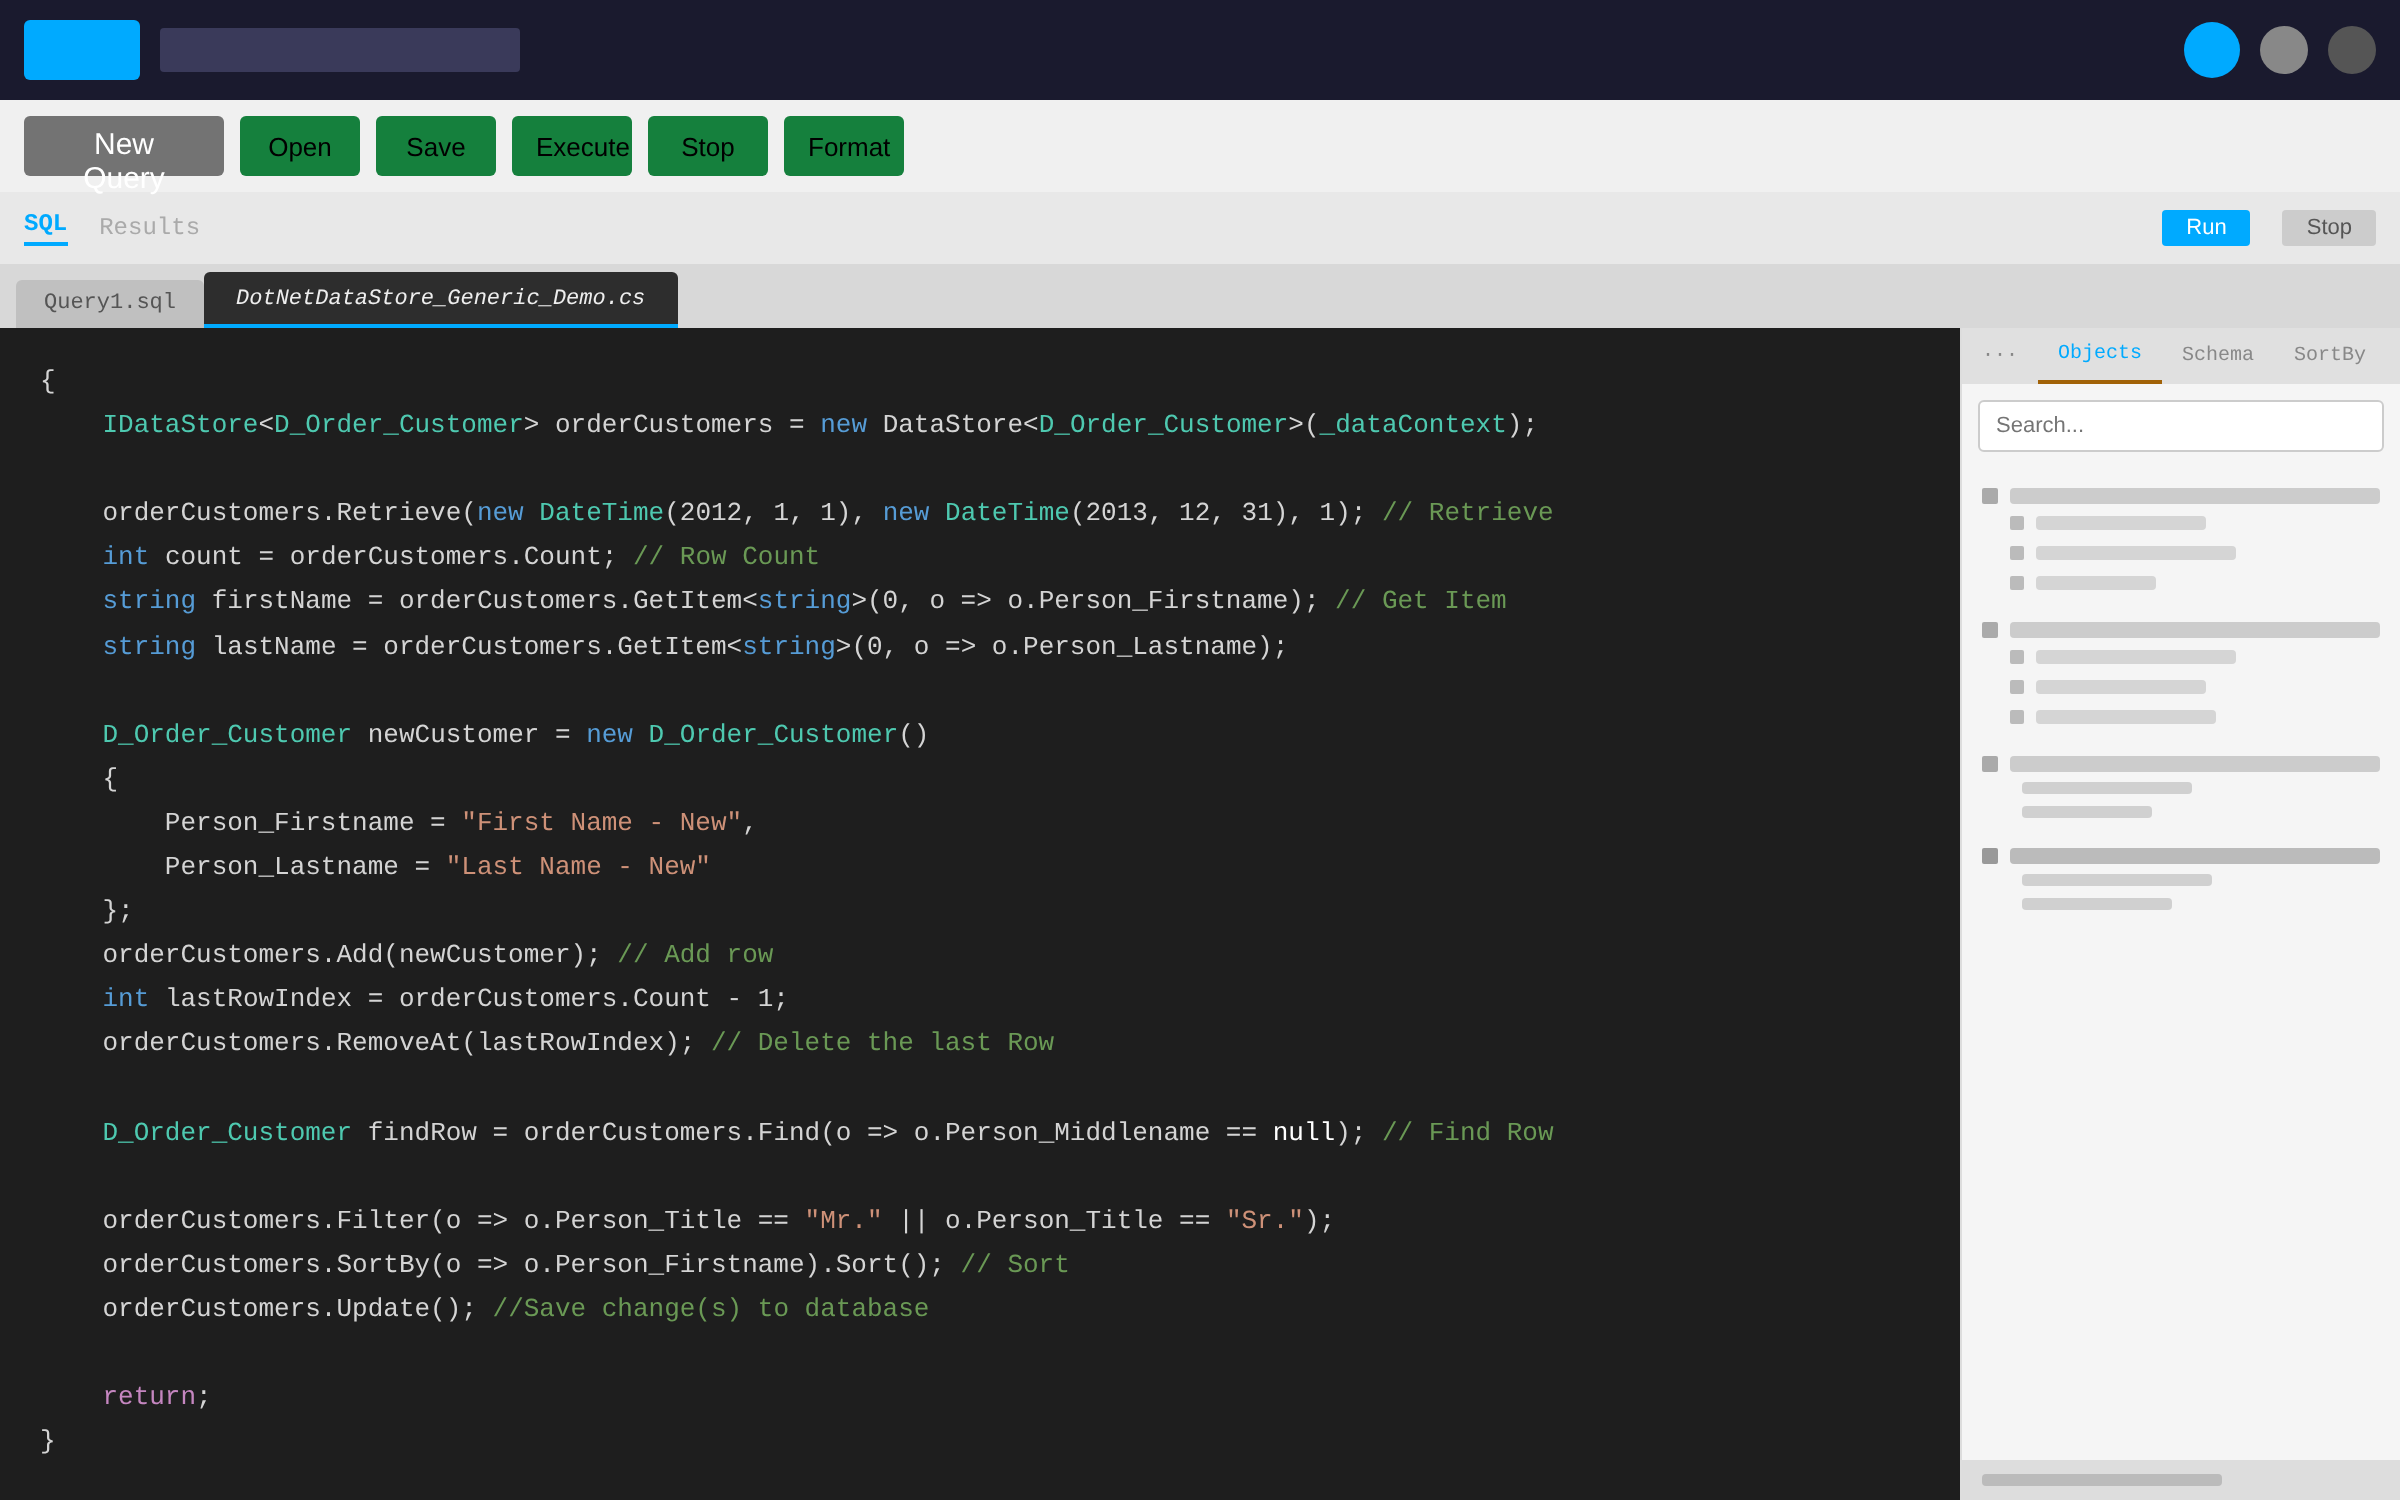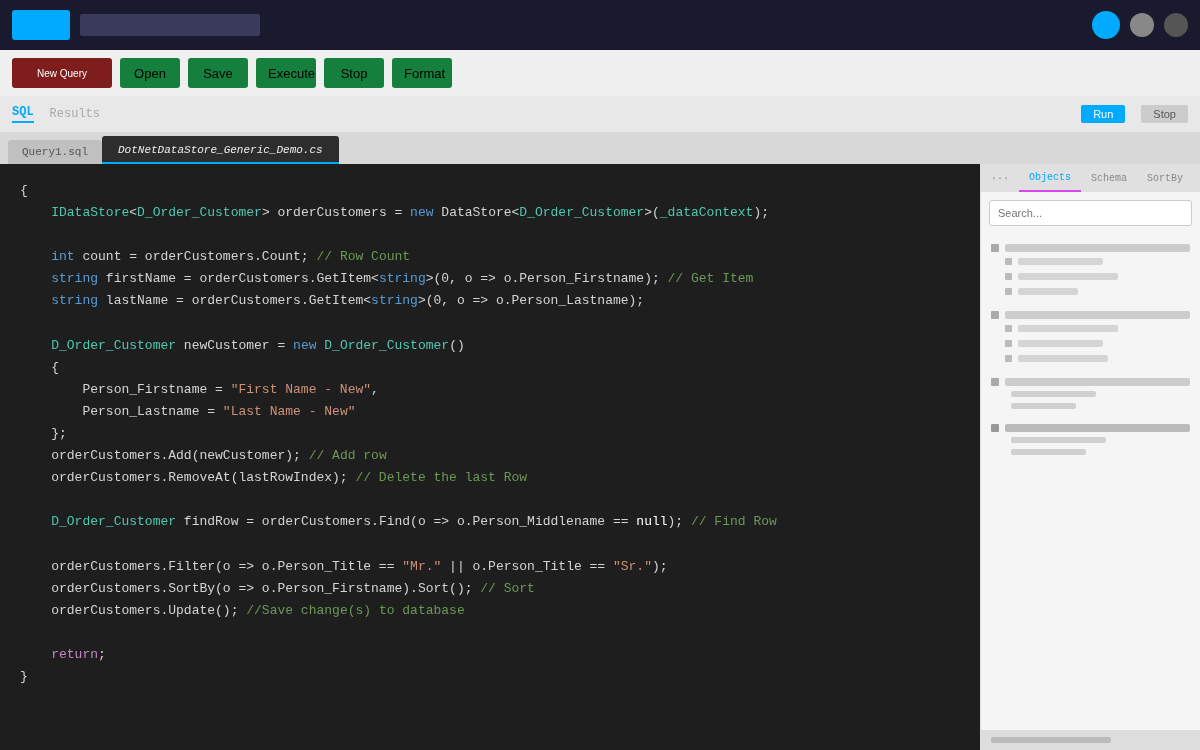--- a/index.html
+++ b/index.html
@@ -34,26 +34,26 @@
     
     .toolbar {
       background: #f0f0f0;
       height: 46px;
       display: flex;
       align-items: center;
       padding: 0 12px;
       gap: 8px;
     }
     .toolbar-btn-orange {
-      background: #7f1d1d;
+      background: #737373;
       color: white;
       border: none;
       padding: 6px 18px;
       border-radius: 3px;
-      font-size: 10px;
+      font-size: 15px;
       cursor: pointer;
       width: 100px;
       height: 30px;
     }
     .toolbar-btn-gray {
       background: #15803d;
       border: none;
       padding: 6px 12px;
       border-radius: 3px;
       font-size: 13px;
@@ -192,21 +192,21 @@
       display: flex;
       align-items: center;
       cursor: pointer;
     }
     .rs-tab-active {
       padding: 0 10px;
       font-size: 10px;
       color: #00aaff;
       display: flex;
       align-items: center;
-      border-bottom: 2px solid #d946ef;
+      border-bottom: 2px solid #a16207;
       cursor: pointer;
     }
     .right-sidebar-search {
       padding: 8px;
     }
     .rs-search-box {
       background: white;
       border: 1px solid #ccc;
       border-radius: 3px;
       width: 100%;
@@ -347,20 +347,23 @@
 
 <div class="main-layout">
 
   <div class="code-panel">
     <div><span class="plain">{</span></div>
     <div>
       &nbsp;&nbsp;&nbsp;&nbsp;<span class="kw-type">IDataStore</span><span class="plain">&lt;</span><span class="kw-type">D_Order_Customer</span><span class="plain">&gt; orderCustomers = </span><span class="kw-new">new</span> <span class="plain">DataStore&lt;</span><span class="kw-type">D_Order_Customer</span><span class="plain">&gt;(</span><span class="kw-type">_dataContext</span><span class="plain">);</span>
     </div>
     <div>&nbsp;</div>
     <div>
+      &nbsp;&nbsp;&nbsp;&nbsp;<span class="plain">orderCustomers.Retrieve(</span><span class="kw-new">new</span> <span class="kw-type">DateTime</span><span class="plain">(2012, 1, 1), </span><span class="kw-new">new</span> <span class="kw-type">DateTime</span><span class="plain">(2013, 12, 31), 1); </span><span class="kw-comment">// Retrieve</span>
+    </div>
+    <div>
       &nbsp;&nbsp;&nbsp;&nbsp;<span class="kw-int">int</span> <span class="plain">count = orderCustomers.Count; </span><span class="kw-comment">// Row Count</span>
     </div>
     <div>
       &nbsp;&nbsp;&nbsp;&nbsp;<span class="kw-int">string</span> <span class="plain">firstName = orderCustomers.GetItem&lt;</span><span class="kw-int">string</span><span class="plain">&gt;(0, o =&gt; o.Person_Firstname); </span><span class="kw-comment">// Get Item</span>
     </div>
     <div>
       &nbsp;&nbsp;&nbsp;&nbsp;<span class="kw-int">string</span> <span class="plain">lastName = orderCustomers.GetItem&lt;</span><span class="kw-int">string</span><span class="plain">&gt;(0, o =&gt; o.Person_Lastname);</span>
     </div>
     <div>&nbsp;</div>
     <div>
@@ -373,20 +376,23 @@
       &nbsp;&nbsp;&nbsp;&nbsp;&nbsp;&nbsp;&nbsp;&nbsp;<span class="plain">Person_Firstname = </span><span class="kw-string">"First Name - New"</span><span class="plain">,</span>
     </div>
     <div>
       &nbsp;&nbsp;&nbsp;&nbsp;&nbsp;&nbsp;&nbsp;&nbsp;<span class="plain">Person_Lastname = </span><span class="kw-string">"Last Name - New"</span>
     </div>
     <div>
       &nbsp;&nbsp;&nbsp;&nbsp;<span class="plain">};</span>
     </div>
     <div>
       &nbsp;&nbsp;&nbsp;&nbsp;<span class="plain">orderCustomers.Add(newCustomer); </span><span class="kw-comment">// Add row</span>
+    </div>
+    <div>
+      &nbsp;&nbsp;&nbsp;&nbsp;<span class="kw-int">int</span> <span class="plain">lastRowIndex = orderCustomers.Count - 1;</span>
     </div>
     <div>
       &nbsp;&nbsp;&nbsp;&nbsp;<span class="plain">orderCustomers.RemoveAt(lastRowIndex); </span><span class="kw-comment">// Delete the last Row</span>
     </div>
     <div>&nbsp;</div>
     <div>
       &nbsp;&nbsp;&nbsp;&nbsp;<span class="kw-type">D_Order_Customer</span> <span class="plain">findRow = orderCustomers.Find(o =&gt; o.Person_Middlename == </span><span class="kw-null">null</span><span class="plain">); </span><span class="kw-comment">// Find Row</span>
     </div>
     <div>&nbsp;</div>
     <div>

